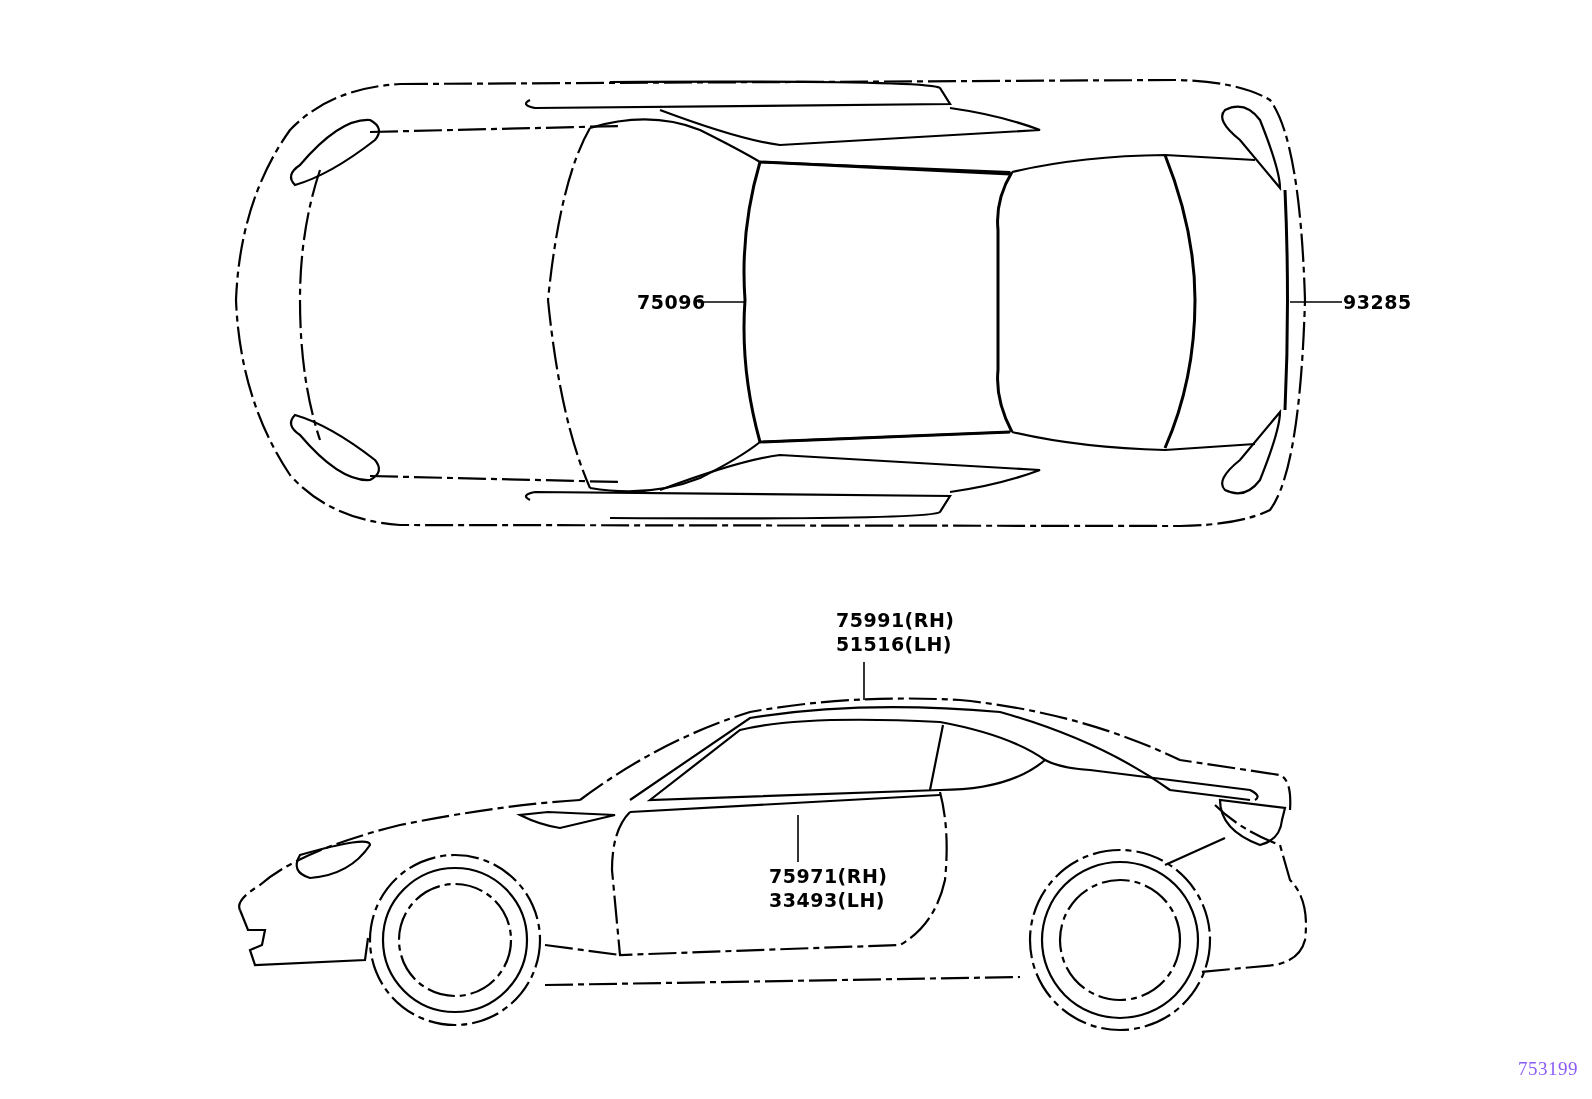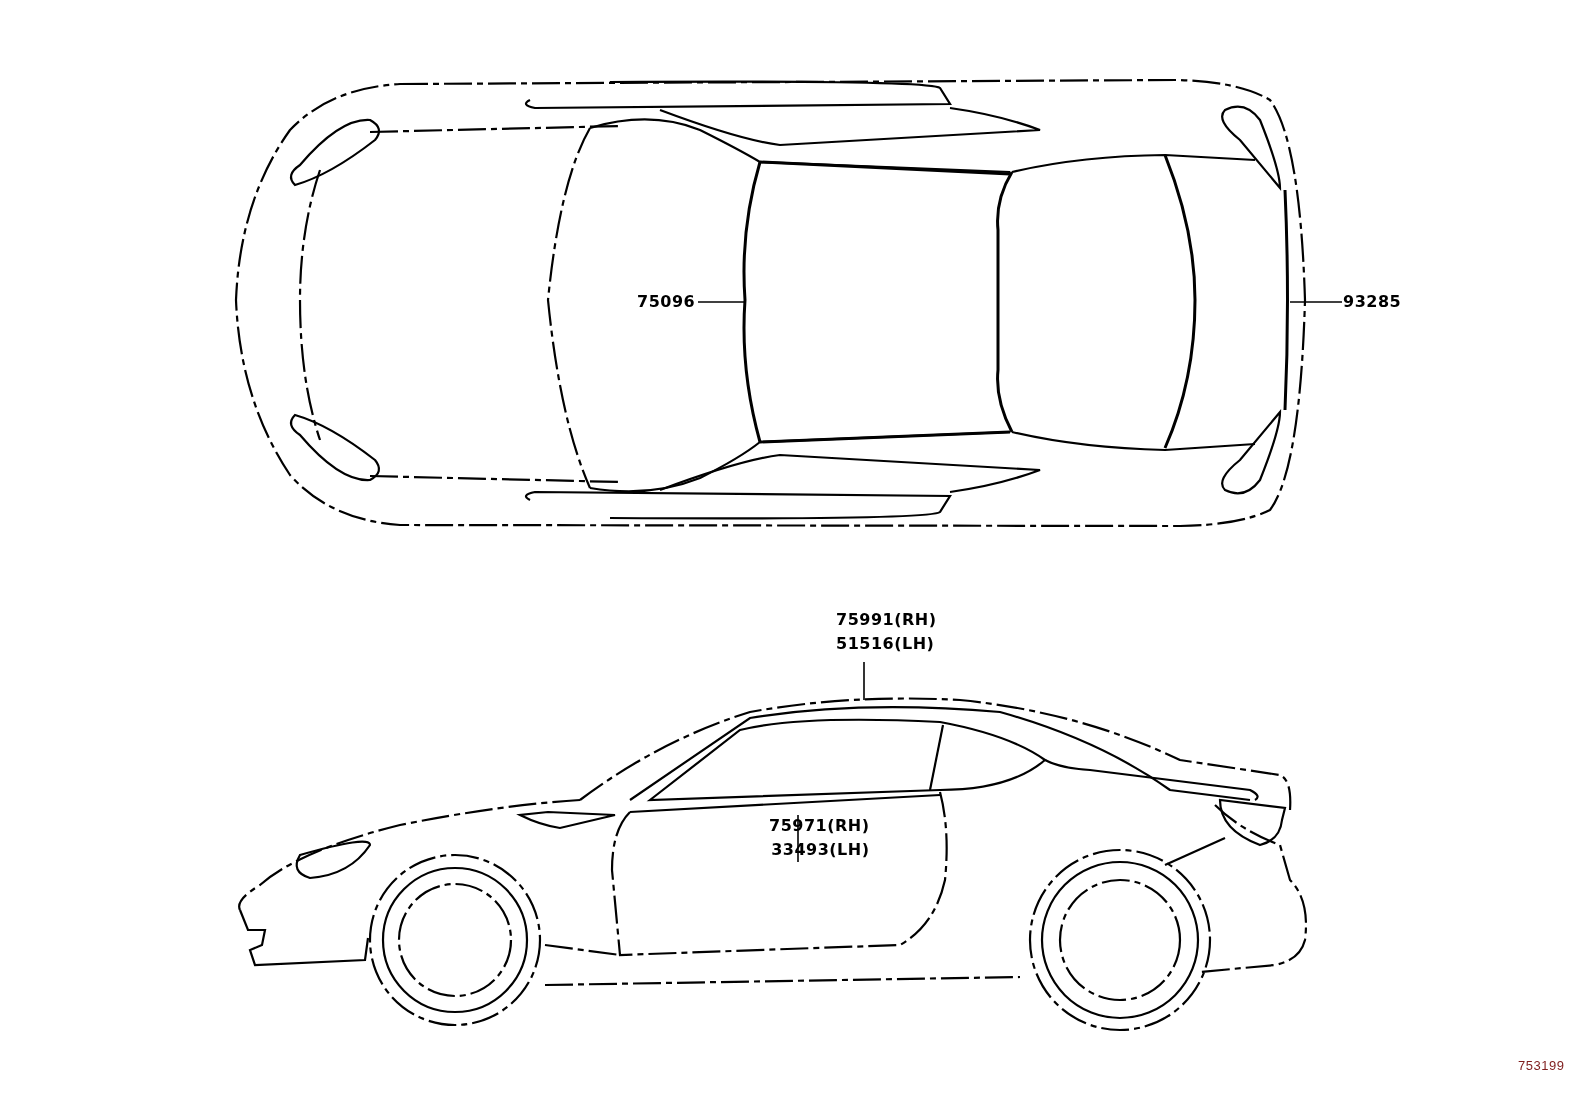--- a/index.html
+++ b/index.html
@@ -2,32 +2,32 @@
 <html><head>
   <meta charset="utf-8">
   <style>
     html, body { margin: 0; padding: 0; background: #ffffff; }
     body { width: 1592px; height: 1099px; position: relative; overflow: hidden; font-family: "DejaVu Serif", serif; }
     #diagram { position: absolute; left: 0; top: 0; width: 1592px; height: 1099px; }
     .callout {
       position: absolute;
       font-family: "DejaVu Sans", sans-serif;
       font-weight: bold;
-      font-size: 16px;
+      font-size: 19px;
       color: #000;
       line-height: 24px;
       white-space: nowrap;
       letter-spacing: 0.5px;
     }
     .callout-line { display: block; }
     .figure-id {
       position: absolute;
-      font-family: Liberation Sans, sans-serif;
-      font-size: 13px;
-      color: #7f1d1d;
+      font-family: Liberation Serif, serif;
+      font-size: 19px;
+      color: #8b5cf6;
       letter-spacing: 0.5px;
     }
     svg .solid { fill: none; stroke: #000; stroke-width: 2.2; }
     svg .thick { fill: none; stroke: #000; stroke-width: 3; }
     svg .dash { fill: none; stroke: #000; stroke-width: 2.2; stroke-dasharray: 28 5 6 5; }
     svg .lead { fill: none; stroke: #000; stroke-width: 1.6; }
   </style>
 </head>
 <body>
 
@@ -113,18 +113,18 @@
 
 <div class="callout" style="left:1343px; top:290px;">
   <span>93285</span>
 </div>
 
 <div class="callout" style="left:836px; top:608px;">
   <span class="callout-line">75991(RH)</span>
   <span class="callout-line">51516(LH)</span>
 </div>
 
-<div class="callout" style="left:769px; top:814px;text-align:right;">
+<div class="callout" style="left:769px; top:864px;">
   <span class="callout-line">75971(RH)</span>
   <span class="callout-line">33493(LH)</span>
 </div>
 
 <div class="figure-id" style="left:1518px; top:1058px;">753199</div>
 
 </body></html>

